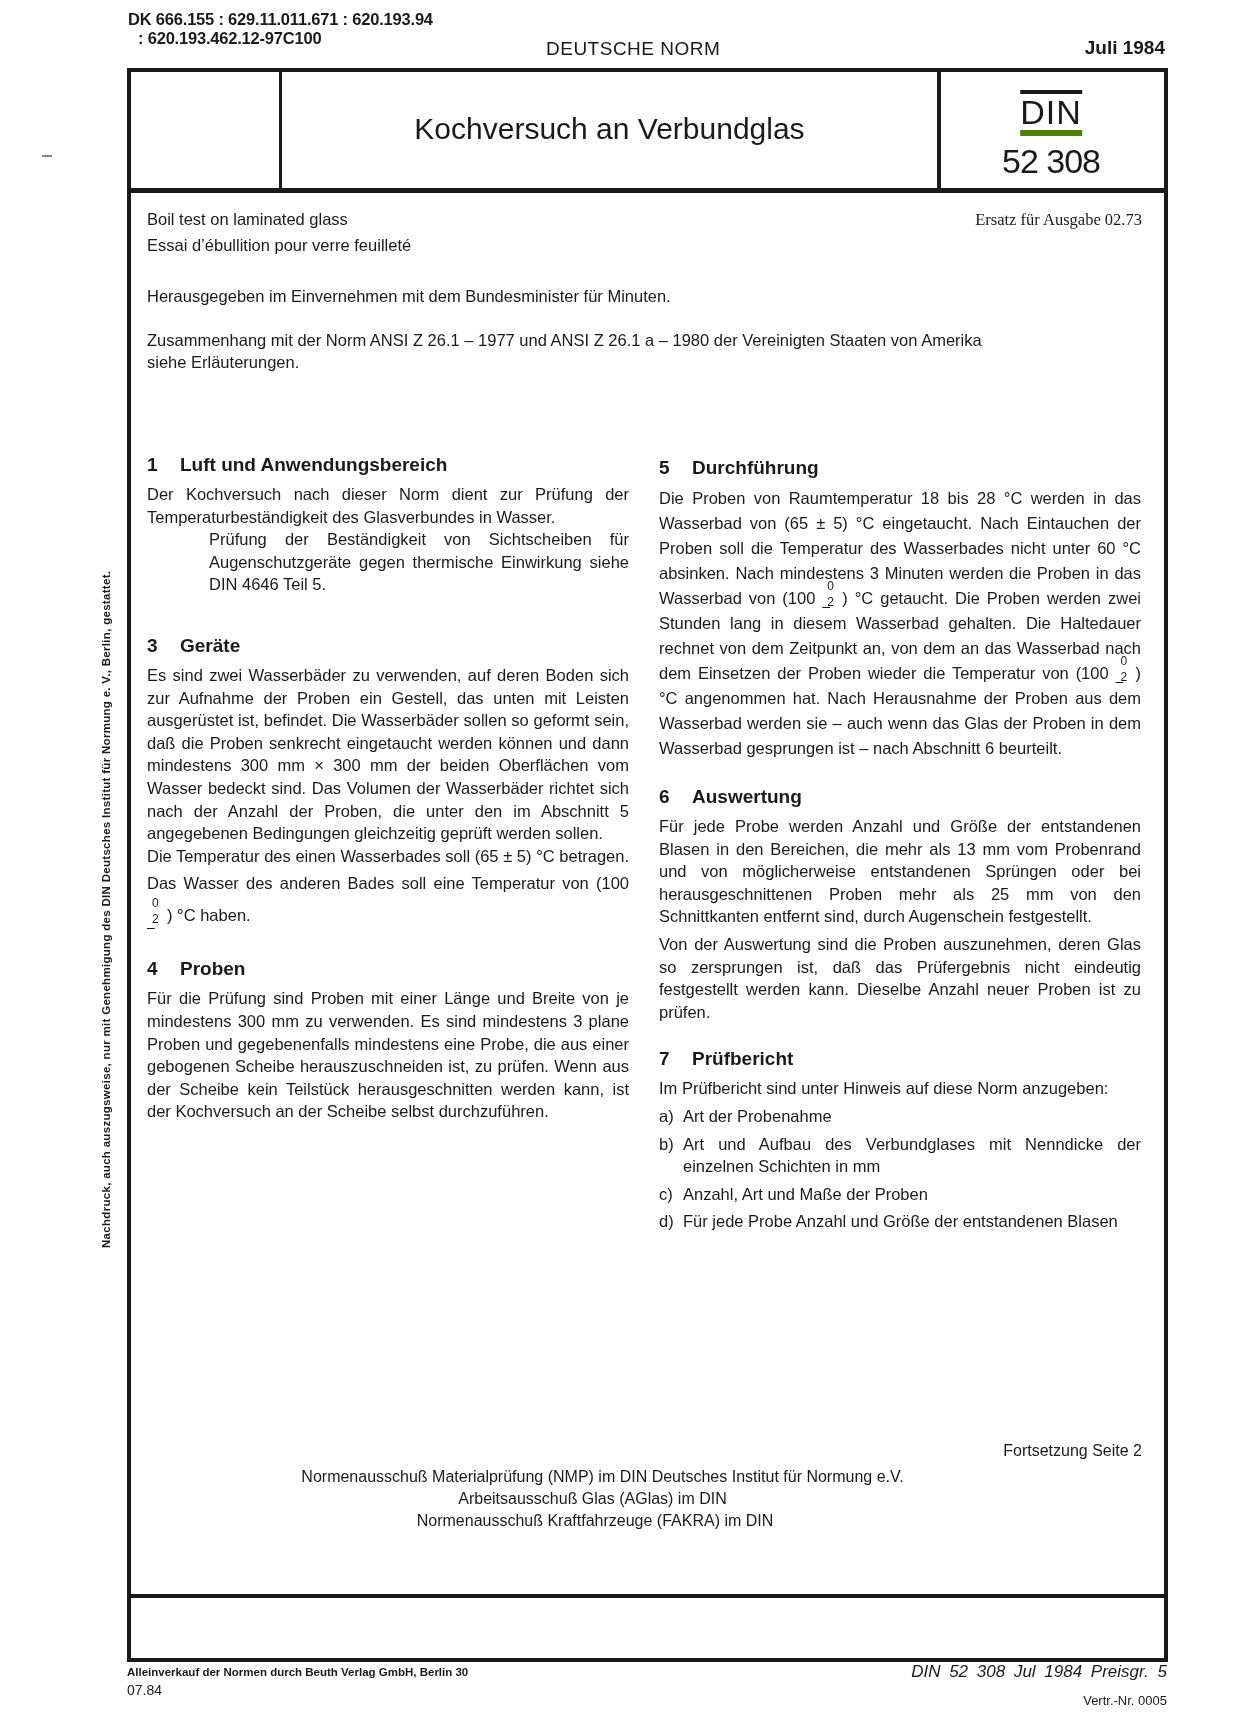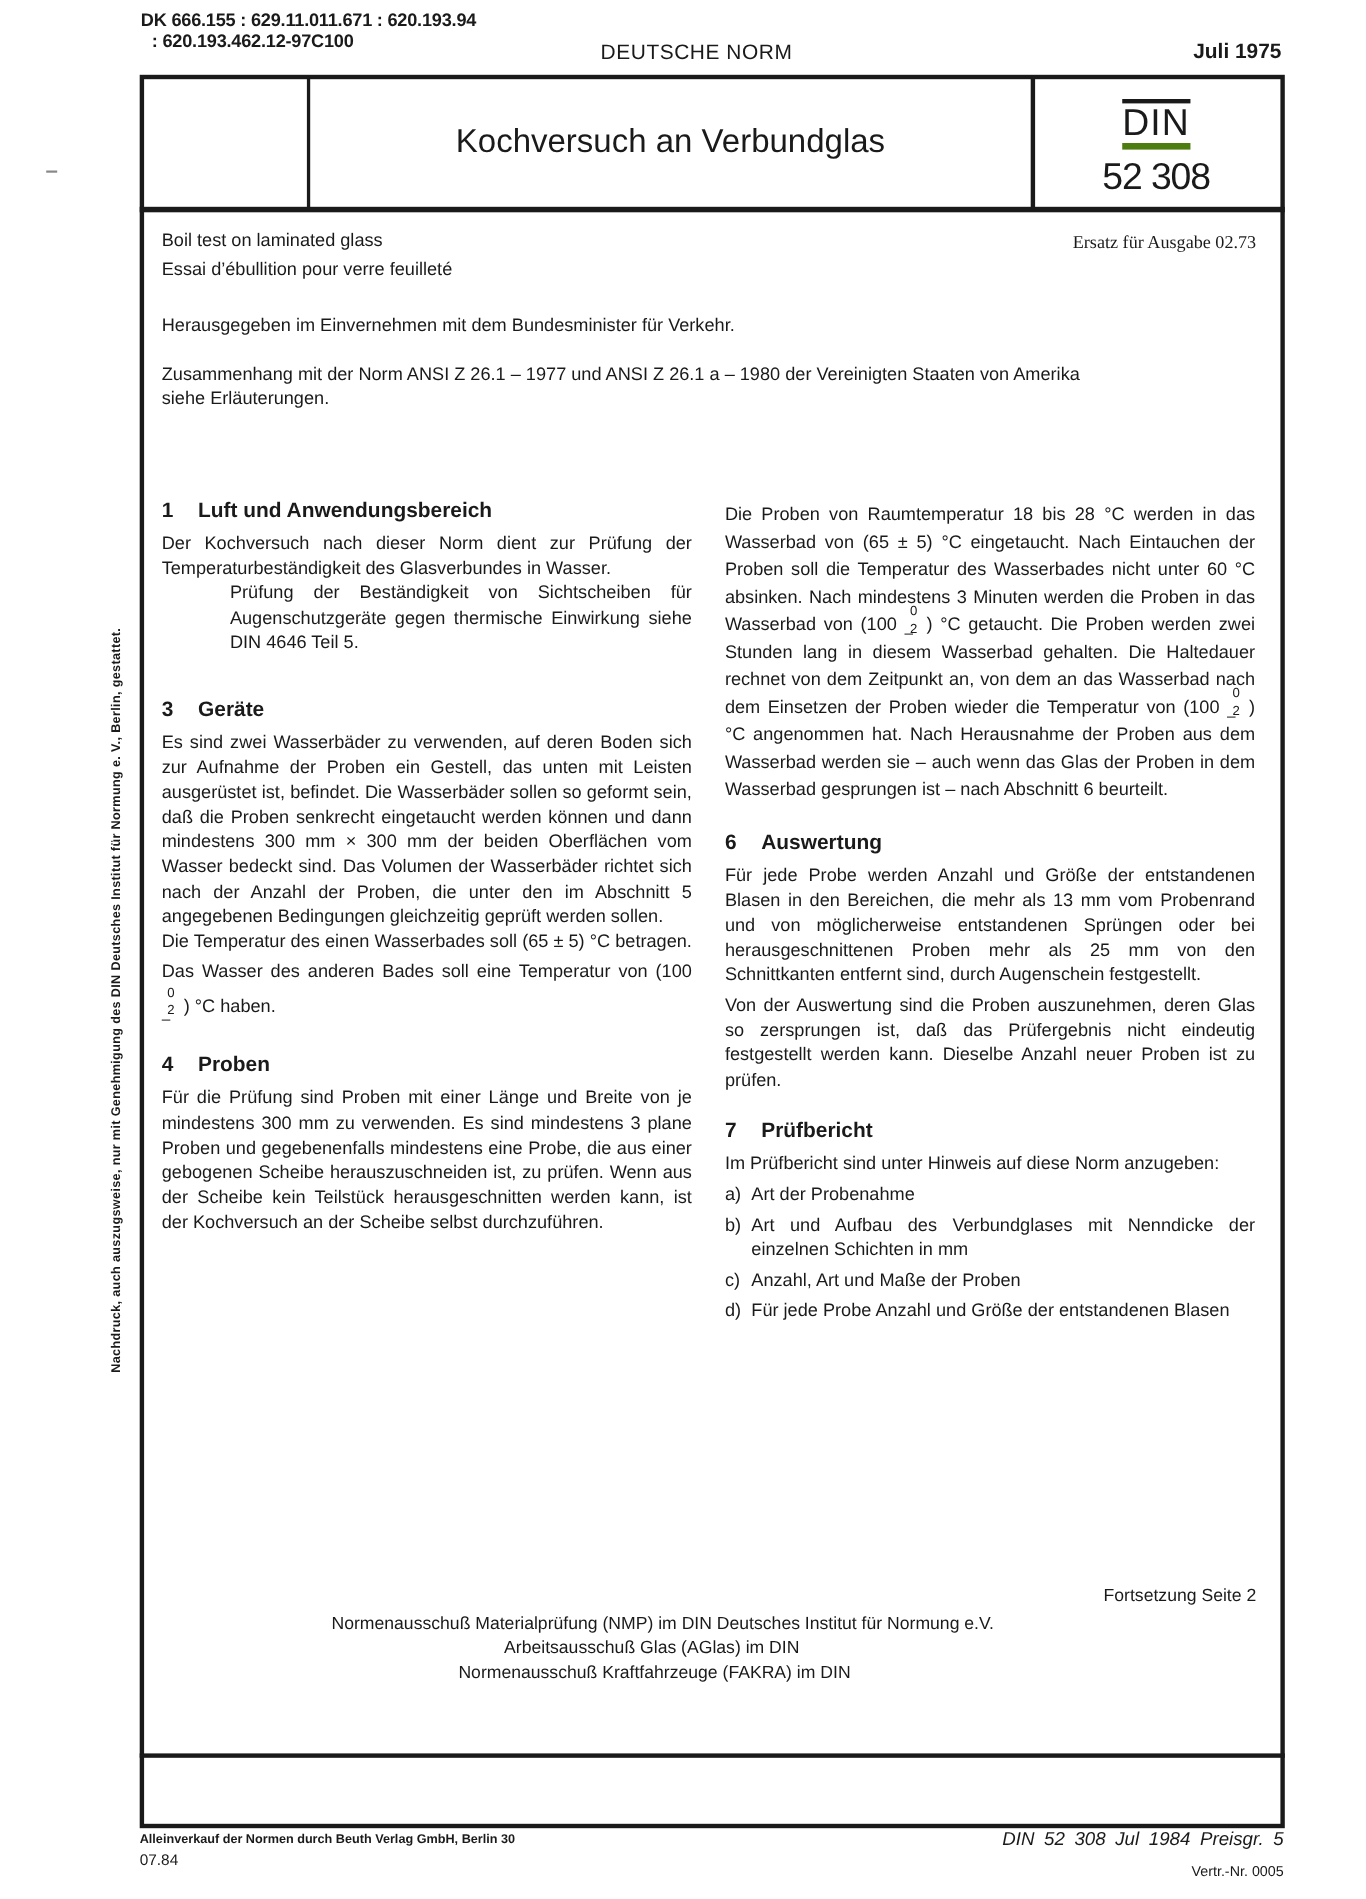--- a/index.html
+++ b/index.html
@@ -60,38 +60,38 @@
   .vertr { right: 75px; top: 1693px; font-size: 13px; }
 </style>
 </head>
 <body>
 
 <div class="abs dk">
   <div>DK 666.155 : 629.11.011.671 : 620.193.94</div>
   <div class="l2">: 620.193.462.12-97C100</div>
 </div>
 <div class="abs norm-label">DEUTSCHE NORM</div>
-<div class="abs date">Juli 1975</div>
+<div class="abs date">Juli 1984</div>
 <div class="abs scan-dash"></div>
 
 <div class="abs frame"></div>
 <div class="abs hdr-bottom"></div>
 <div class="abs hdr-div1"></div>
 <div class="abs hdr-div2"></div>
 <div class="abs title">Kochversuch an Verbundglas</div>
 <div class="abs din-box">
   <span class="din-logo">DIN</span>
   <div class="din-num">52 308</div>
 </div>
 
 <div class="abs sub" style="top:210px">Boil test on laminated glass</div>
 <div class="abs sub" style="top:236px">Essai d’ébullition pour verre feuilleté</div>
 <div class="abs ersatz">Ersatz für Ausgabe 02.73</div>
 
-<div class="abs para" style="top:285px">Herausgegeben im Einvernehmen mit dem Bundesminister für Verkehr.</div>
+<div class="abs para" style="top:285px">Herausgegeben im Einvernehmen mit dem Bundesminister für Minuten.</div>
 <div class="abs para" style="top:329px">
   <div>Zusammenhang mit der Norm ANSI Z 26.1 – 1977 und ANSI Z 26.1 a – 1980 der Vereinigten Staaten von Amerika</div>
   <div>siehe Erläuterungen.</div>
 </div>
 
 <div class="abs vert">Nachdruck, auch auszugsweise, nur mit Genehmigung des DIN Deutsches Institut für Normung e. V., Berlin, gestattet.</div>
 
 <div class="abs col col-left" style="top:453px">
   <section>
     <h2><span class="num">1</span><span>Luft und Anwendungsbereich</span></h2>
@@ -107,20 +107,21 @@
   </section>
   <div style="height:26px"></div>
   <section>
     <h2><span class="num">4</span><span>Proben</span></h2>
     <p>Für die Prüfung sind Proben mit einer Länge und Breite von je mindestens 300 mm zu verwenden. Es sind mindestens 3 plane Proben und gegebenenfalls mindestens eine Probe, die aus einer gebogenen Scheibe herauszuschneiden ist, zu prüfen. Wenn aus der Scheibe kein Teilstück herausgeschnitten werden kann, ist der Kochversuch an der Scheibe selbst durchzuführen.</p>
   </section>
 </div>
 
 <div class="abs col col-right" style="top:456px">
   <section>
+    <h2><span class="num">5</span><span>Durchführung</span></h2>
     <p style="line-height:25px">
       <span>Die Proben von Raumtemperatur 18 bis 28 °C werden in das Wasserbad von (65 ± 5) °C eingetaucht. Nach Eintauchen der Proben soll die Temperatur des Wasserbades nicht unter 60 °C absinken. Nach mindestens 3 Minuten werden die Proben in das Wasserbad von</span>
       <span>(100</span> <span class="frac"><span class="minus">–</span><span class="top">0</span><span class="bot">2</span></span><span>) °C getaucht. Die Proben werden zwei Stunden lang in diesem Wasserbad gehalten. Die Haltedauer rechnet von dem Zeitpunkt an, von dem an das Wasserbad nach dem Einsetzen der Proben wieder die Temperatur von</span>
       <span>(100</span> <span class="frac"><span class="minus">–</span><span class="top">0</span><span class="bot">2</span></span><span>) °C angenommen hat. Nach Herausnahme der Proben aus dem Wasserbad werden sie – auch wenn das Glas der Proben in dem Wasserbad gesprungen ist – nach Abschnitt 6 beurteilt.</span>
     </p>
   </section>
   <div style="height:24px"></div>
   <section>
     <h2><span class="num">6</span><span>Auswertung</span></h2>
     <p>Für jede Probe werden Anzahl und Größe der entstandenen Blasen in den Bereichen, die mehr als 13 mm vom Probenrand und von möglicherweise entstandenen Sprüngen oder bei herausgeschnittenen Proben mehr als 25 mm von den Schnittkanten entfernt sind, durch Augenschein festgestellt.</p>

